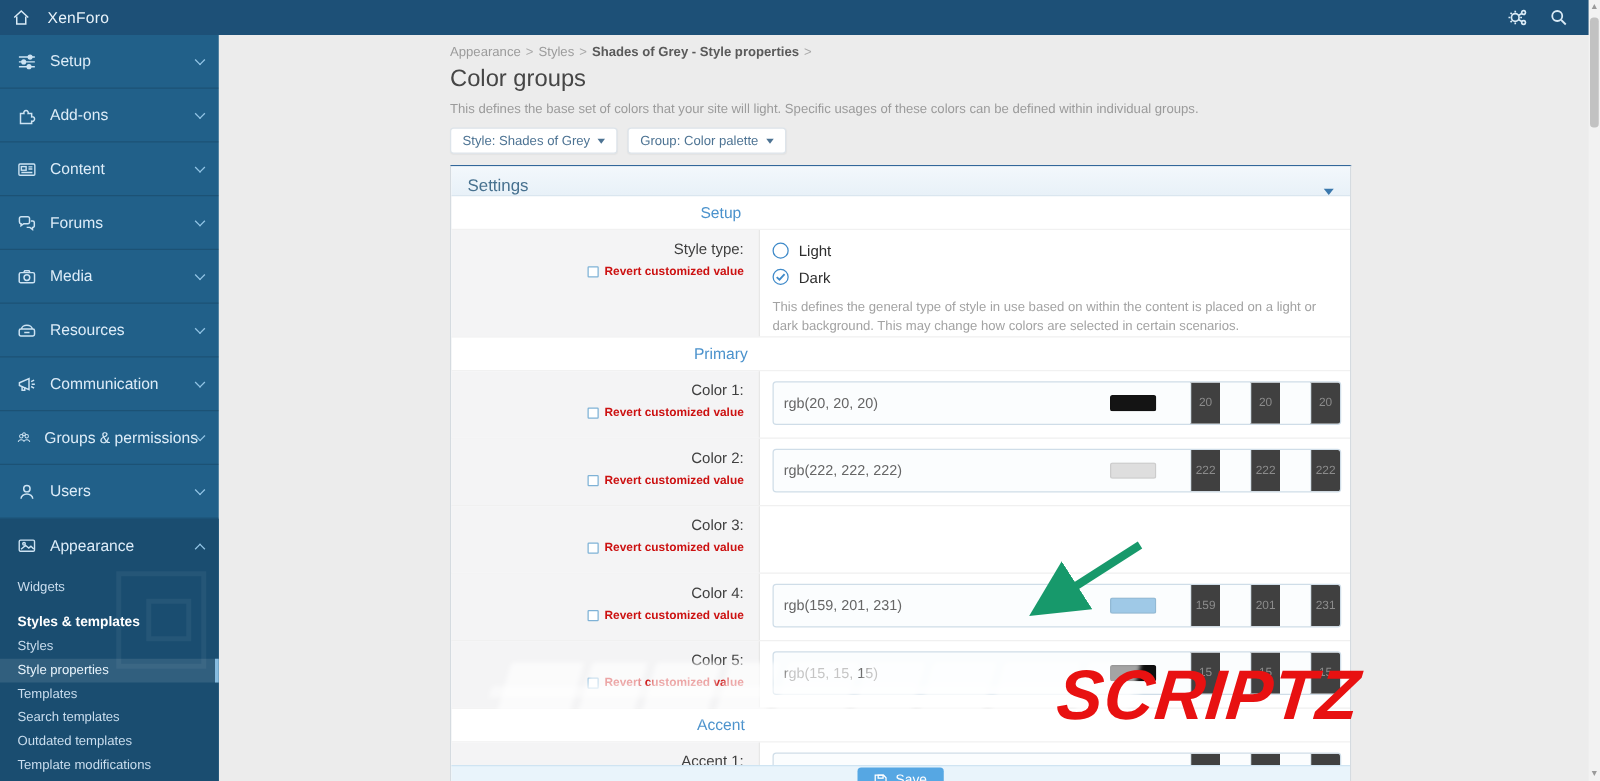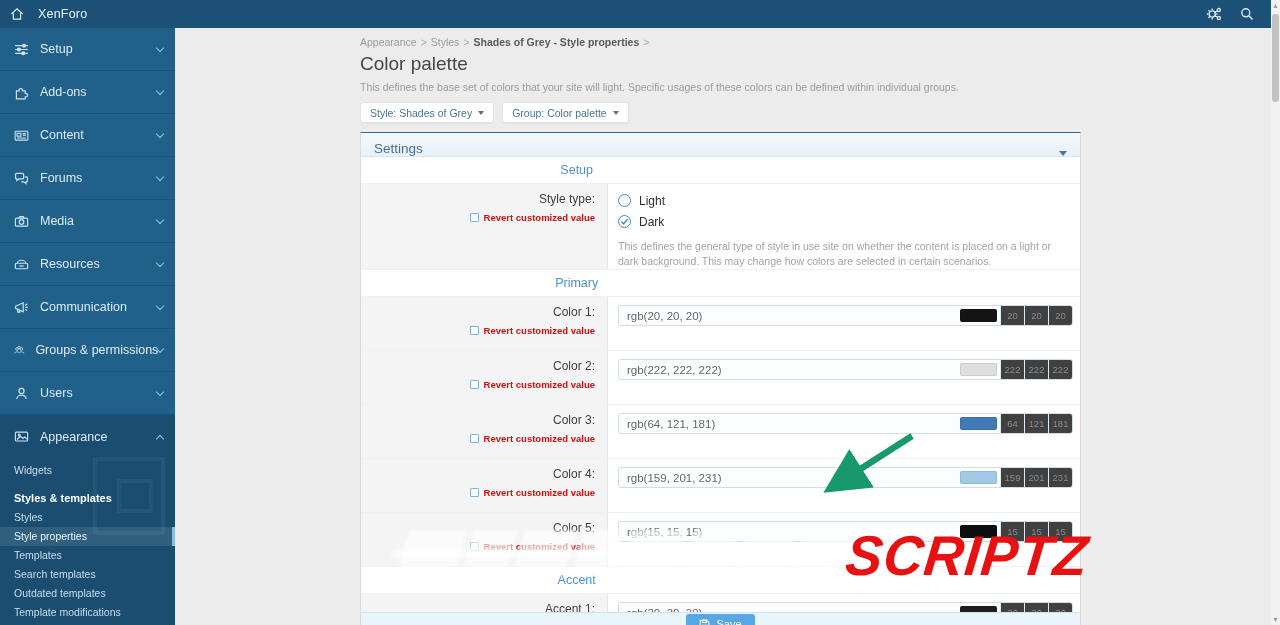--- a/index.html
+++ b/index.html
@@ -56,21 +56,21 @@
   .ccol { flex:1; padding:6px 14px 0 10px; }
   .flabel { font-size:12px; color:#3f3f3f; }
   .revert { margin-top:6px; display:flex; justify-content:flex-end; align-items:center; cursor:pointer; }
   .cb { width:9px; height:9px; border:1px solid #7fb2d6; border-radius:1px; background:#fff; margin-right:5px; flex-shrink:0; }
   .rlabel { font-size:9.5px; font-weight:bold; color:#cc1111; }
   .radio-row { display:flex; align-items:center; height:21px; cursor:pointer; }
   .radio { width:13px; height:13px; border:1.5px solid #3f8ac9; border-radius:50%; display:flex; align-items:center; justify-content:center; background:#fff; }
   .radio-lbl { font-size:12px; color:#2e2e2e; margin-left:8px; }
   .help { margin-top:7px; font-size:10.5px; color:#a3a3a3; max-width:532px; line-height:1.45; }
   .crow { height:54px; }
-  .inputgroup { margin-top:2px; width:455px; height:21px; border:1px solid #cfdde8; border-radius:3px; background:#fbfdfe; display:flex; align-items:stretch; overflow:hidden; cursor:text; }
+  .inputgroup { margin-top:2px; width:455px; height:35px; border:1px solid #cfdde8; border-radius:3px; background:#fbfdfe; display:flex; align-items:stretch; overflow:hidden; cursor:text;gap:24px; }
   .cval { flex:1; font-size:11.5px; color:#666; padding-left:8px; display:flex; align-items:center; }
   .swcell { width:44px; display:flex; align-items:center; justify-content:center; }
   .sw { width:37px; height:13px; border-radius:2px; border:1px solid rgba(0,0,0,.08); }
   .ncell { width:24px; border-left:1px solid #dfe9f0; background:#404040; font-size:9.5px; color:#8b8b8b; display:flex; align-items:center; justify-content:center; }
   .savebar { position:absolute; left:0; top:479px; width:719px; height:23px; background:#e9f4fb; border-top:1px solid #cfe4f2; display:flex; justify-content:center; z-index:5; }
   .save-btn { margin-top:1px; height:20px; padding:0 13px; background:#56a7e3; border:none; border-radius:3px; color:#fff; font-size:11px; display:flex; align-items:center; gap:6px; cursor:pointer; font-family:"Liberation Sans", sans-serif; }
 
   
   .arrow-svg { position:absolute; left:590px; top:390px; z-index:40; pointer-events:none; }
   .wm-white { position:absolute; left:402px; top:530px; width:505px; height:50px; z-index:50; display:flex; gap:7px; filter:blur(1.5px); transform:skewX(-16deg); pointer-events:none; }
@@ -221,21 +221,21 @@
   </div>
 </div>
 
 <div class="main">
   <div class="content">
 
     <div class="breadcrumb">
       <span>Appearance</span><span class="sep">&gt;</span><span>Styles</span><span class="sep">&gt;</span><b>Shades of Grey - Style properties</b><span class="sep">&gt;</span>
     </div>
 
-    <div class="page-title">Color palette</div>
+    <div class="page-title">Color groups</div>
     <div class="page-desc">This defines the base set of colors that your site will light. Specific usages of these colors can be defined within individual groups.</div>
 
     <div class="filters">
       <div class="filter-btn">
         <span>Style: Shades of Grey</span>
           <span class="caret"></span>
       </div>
       <div class="filter-btn">
         <span>Group: Color palette</span>
           <span class="caret"></span>
@@ -266,21 +266,21 @@
             <span class="radio-lbl">Light</span>
           </div>
           <div class="radio-row">
             <span class="radio">
                 <svg width="9" height="9" viewBox="0 0 10 10" fill="none" stroke="#3f8ac9" stroke-width="1.6">
                   <path d="M1.5 5.2 L4 7.5 L8.5 2.5"></path>
                 </svg>
               </span>
             <span class="radio-lbl">Dark</span>
           </div>
-          <div class="help">This defines the general type of style in use site on whether the content is placed on a light or dark background. This may change how colors are selected in certain scenarios.</div>
+          <div class="help">This defines the general type of style in use based on within the content is placed on a light or dark background. This may change how colors are selected in certain scenarios.</div>
         </div>
       </div>
 
       <div class="section-row">
         <span class="sec-label">Primary</span>
       </div>
 
       <div class="frow crow">
         <div class="lcol">
           <div class="flabel">Color 1:</div>
@@ -323,31 +323,20 @@
         </div>
       </div>
 
       <div class="frow crow">
         <div class="lcol">
           <div class="flabel">Color 3:</div>
           <div class="revert">
               <span class="cb"></span>
               <span class="rlabel">Revert customized value</span>
             </div>
-        </div>
-        <div class="ccol">
-          <div class="inputgroup">
-            <span class="cval">rgb(64, 121, 181)</span>
-            <span class="swcell">
-                <span class="sw" style="background-color: rgb(64, 121, 181);"></span>
-              </span>
-            <span class="ncell">64</span>
-            <span class="ncell">121</span>
-            <span class="ncell">181</span>
-          </div>
         </div>
       </div>
 
       <div class="frow crow">
         <div class="lcol">
           <div class="flabel">Color 4:</div>
           <div class="revert">
               <span class="cb"></span>
               <span class="rlabel">Revert customized value</span>
             </div>

